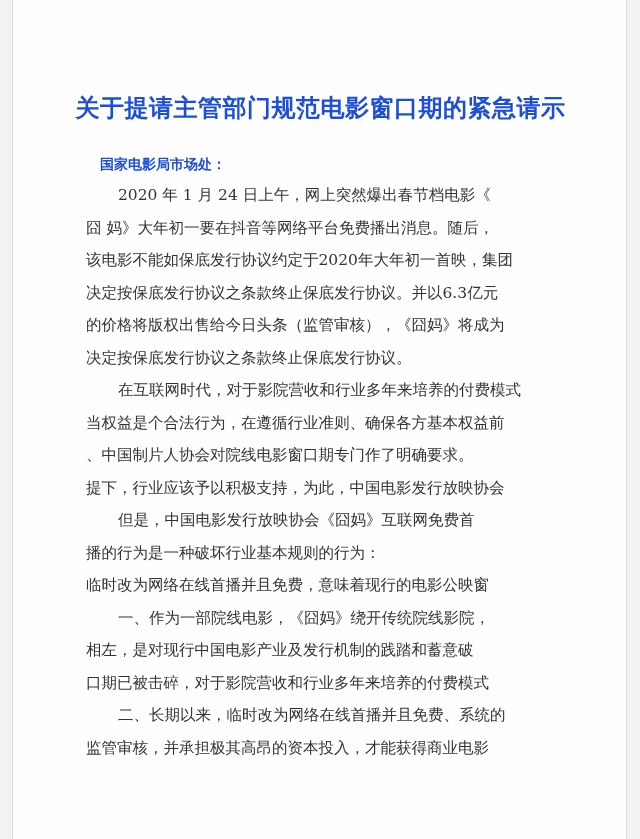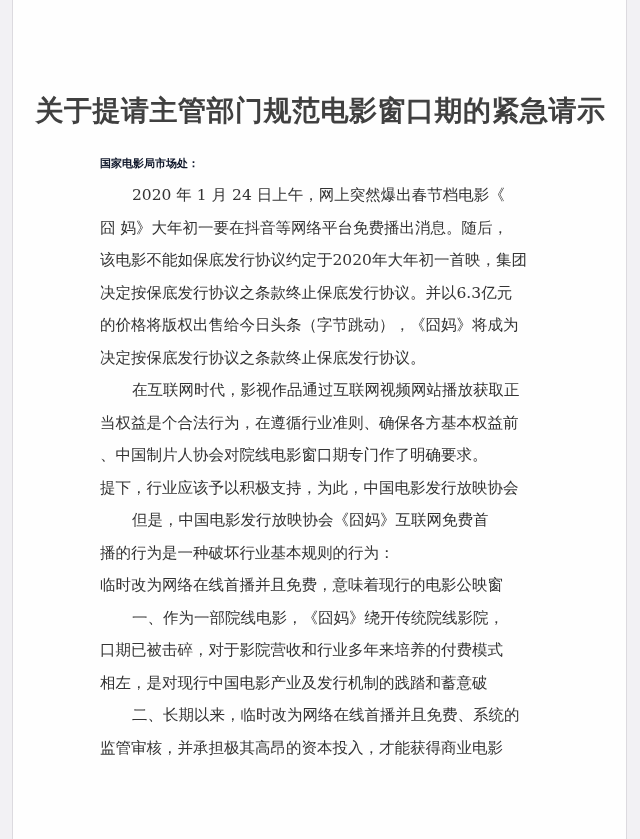--- a/index.html
+++ b/index.html
@@ -12,65 +12,65 @@
     position: absolute; left: 12px; top: 0; width: 615px; height: 839px;
     background: #fefefe;
     border-left: 1px solid #dcdadf;
     border-right: 1px solid #dcdadf;
     box-sizing: border-box;
   }
   .title {
     position: absolute; left: 0; top: 92px; width: 615px;
     text-align: center;
     font-family: "DejaVu Sans", "Liberation Sans", sans-serif;
-    font-weight: bold; font-size: 28px; color: #404040;
+    font-weight: bold; font-size: 24px; color: #1d4ed8;
     letter-spacing: 0.5px;
   }
   .addressee {
     position: absolute; left: 87px; top: 156px;
     font-family: Liberation Sans, sans-serif;
-    font-weight: bold; font-size: 11px; color: #0f172a;
+    font-weight: bold; font-size: 14px; color: #1d4ed8;
   }
   .body-text {
-    position: absolute; left: 87px; top: 179px; width: 440px;
+    position: absolute; left: 73px; top: 179px; width: 440px;
     font-size: 15.5px; color: #333; line-height: 32.5px;
   }
   .line { white-space: nowrap; height: 32.5px; overflow: visible; }
   .indent { padding-left: 32px; }
 </style>
 </head>
 <body>
 
 <div class="page">
   <div class="title">关于提请主管部门规范电影窗口期的紧急请示</div>
   <div class="addressee">国家电影局市场处：</div>
 
   <div class="body-text">
     <div>
       <div class="line indent">2020 年 1 月 24 日上午，网上突然爆出春节档电影《</div>
       <div class="line">囧 妈》大年初一要在抖音等网络平台免费播出消息。随后，</div>
       <div class="line">该电影不能如保底发行协议约定于2020年大年初一首映，集团</div>
       <div class="line">决定按保底发行协议之条款终止保底发行协议。并以6.3亿元</div>
-      <div class="line">的价格将版权出售给今日头条（字节跳动），《囧妈》将成为</div>
+      <div class="line">的价格将版权出售给今日头条（监管审核），《囧妈》将成为</div>
       <div class="line">决定按保底发行协议之条款终止保底发行协议。</div>
     </div>
     <div>
-      <div class="line indent">在互联网时代，影视作品通过互联网视频网站播放获取正</div>
+      <div class="line indent">在互联网时代，对于影院营收和行业多年来培养的付费模式</div>
       <div class="line">当权益是个合法行为，在遵循行业准则、确保各方基本权益前</div>
       <div class="line">、中国制片人协会对院线电影窗口期专门作了明确要求。</div>
       <div class="line">提下，行业应该予以积极支持，为此，中国电影发行放映协会</div>
     </div>
     <div>
       <div class="line indent">但是，中国电影发行放映协会《囧妈》互联网免费首</div>
       <div class="line">播的行为是一种破坏行业基本规则的行为：</div>
     </div>
     <div>
       <div class="line">临时改为网络在线首播并且免费，意味着现行的电影公映窗</div>
       <div class="line indent">一、作为一部院线电影，《囧妈》绕开传统院线影院，</div>
+      <div class="line">相左，是对现行中国电影产业及发行机制的践踏和蓄意破</div>
       <div class="line">口期已被击碎，对于影院营收和行业多年来培养的付费模式</div>
-      <div class="line">相左，是对现行中国电影产业及发行机制的践踏和蓄意破</div>
     </div>
     <div>
       <div class="line indent">二、长期以来，临时改为网络在线首播并且免费、系统的</div>
       <div class="line">监管审核，并承担极其高昂的资本投入，才能获得商业电影</div>
     </div>
   </div>
 </div>
 
 </body></html>

